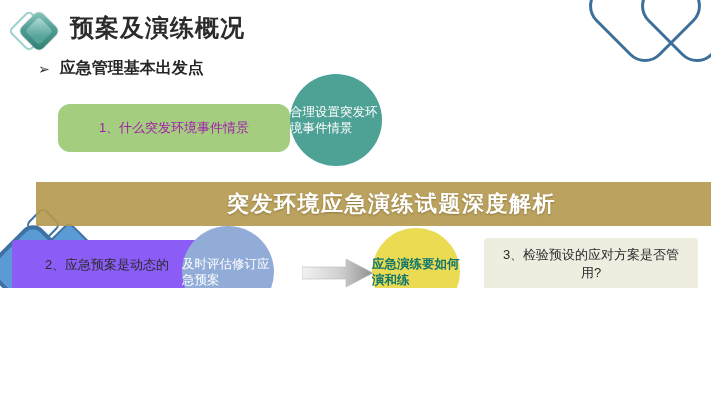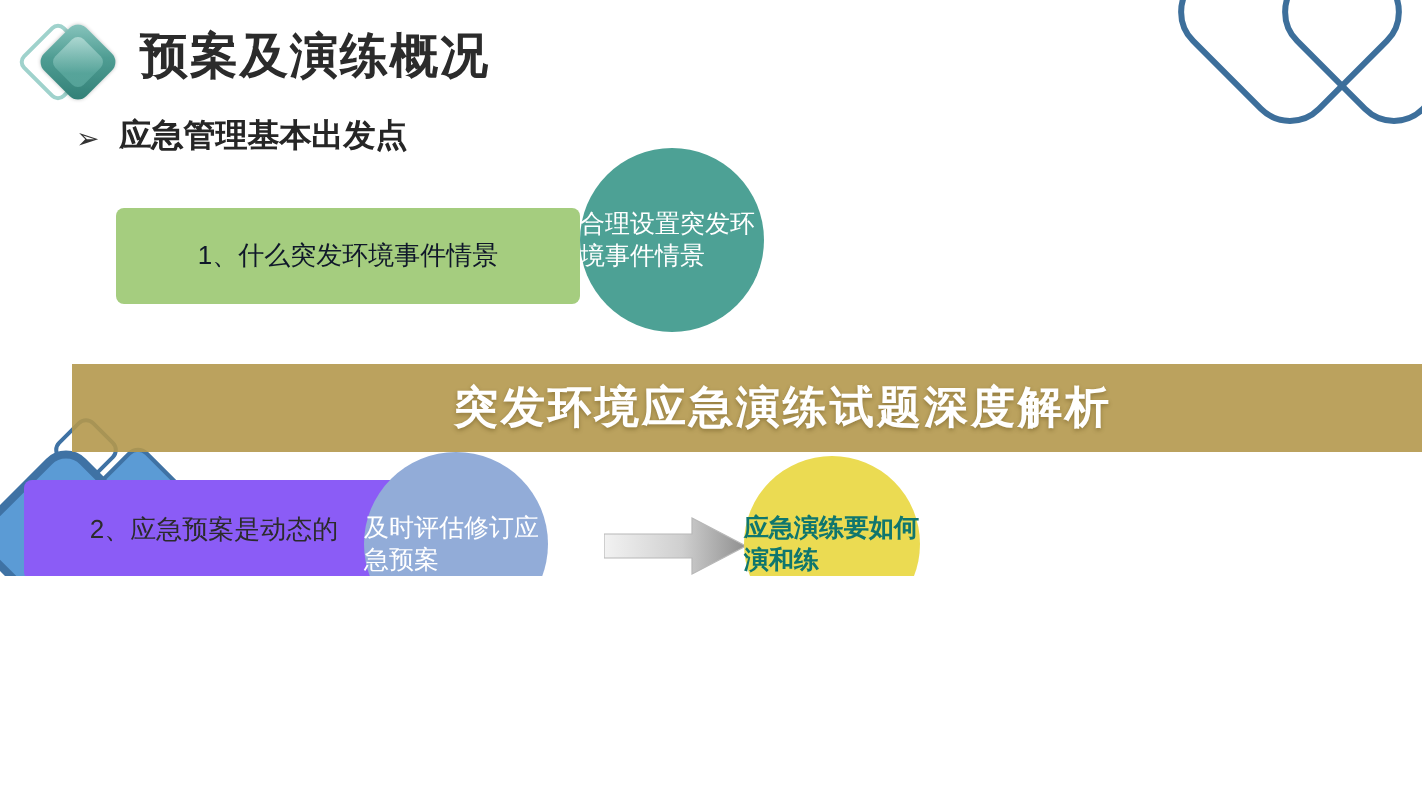--- a/index.html
+++ b/index.html
@@ -137,21 +137,21 @@
     justify-content: center;
     text-align: center;
     border-radius: 4px;
     font-size: 13px;
     line-height: 1.35;
     box-sizing: border-box;
     padding: 0 14px;
   }
   .bar-green {
     left: 58px; top: 104px; width: 232px; height: 48px;
-    background: #a5cd7f; color: #0f172a;
+    background: #a5cd7f; color: #a21caf; border-radius: 12px;
   }
   .bar-blue {
     left: 12px; top: 240px; width: 190px; height: 50px;
     background: #8b5cf6; color: #2b2b2b;
   }
   .bar-beige {
     left: 484px; top: 238px; width: 214px; height: 52px;
     background: #efece0; color: #2b2b2b;
   }
 
@@ -254,18 +254,19 @@
           <stop offset="0%" stop-color="#f2f2f2"></stop>
           <stop offset="55%" stop-color="#cfcfcf"></stop>
           <stop offset="100%" stop-color="#8f8f8f"></stop>
         </linearGradient>
       </defs>
       <polygon points="0,9 44,9 44,1 71,15 44,29 44,21 0,21" fill="url(#agrad)" stroke="#b8b8b8" stroke-width="0.6"></polygon>
     </svg>
   </div>
 
   <div class="circle circle-yellow">应急演练要如何演和练</div>
+  <div class="bar bar-beige">3、检验预设的应对方案是否管用?</div>
 
   <div class="banner">
     <span class="banner-text">突发环境应急演练试题深度解析</span>
   </div>
 
 </div>
 
 </body></html>

